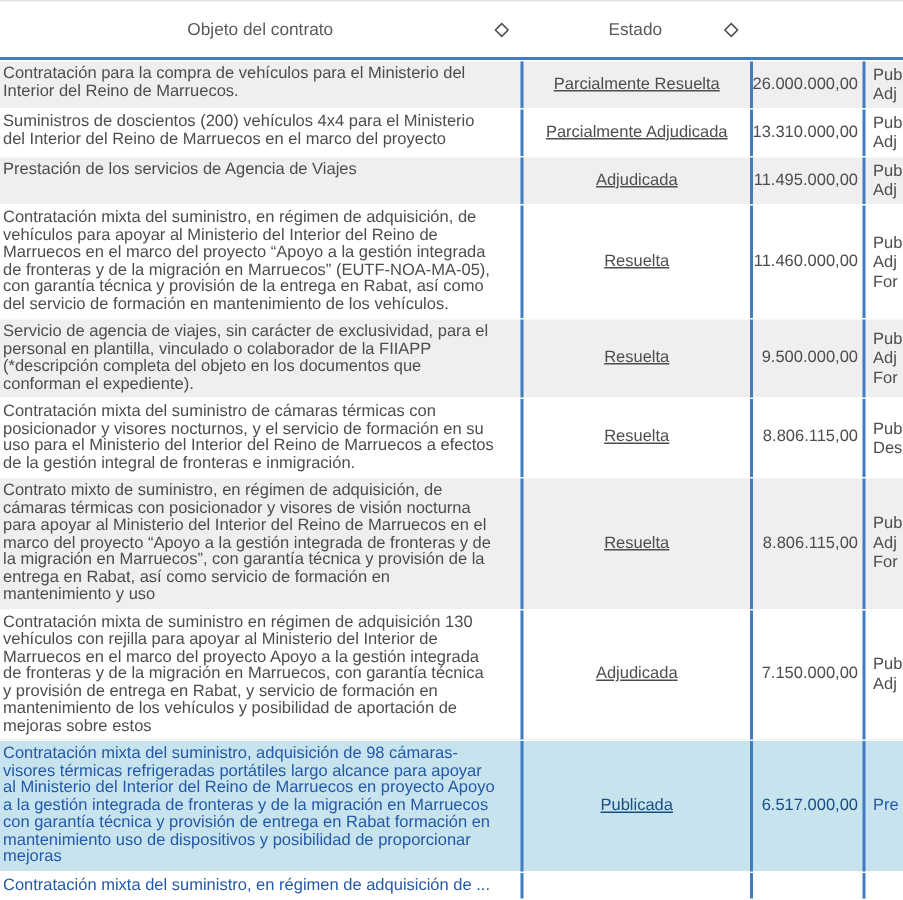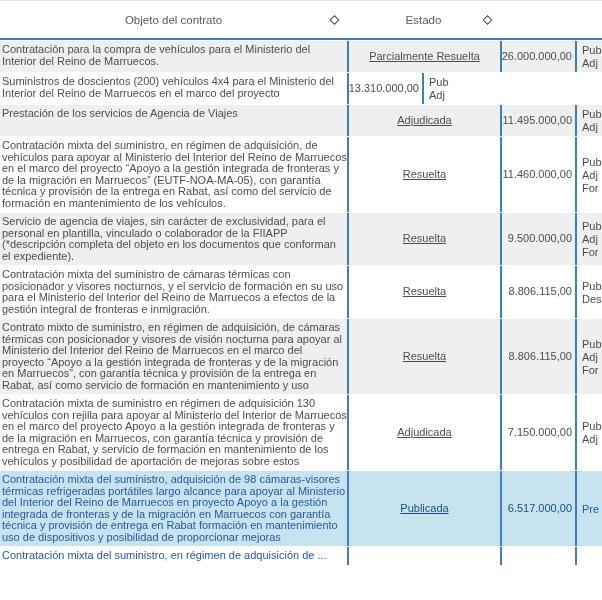--- a/index.html
+++ b/index.html
@@ -25,21 +25,21 @@
   .th-importe .sort-wrap{right:5px;top:auto;bottom:3px;transform:none;}
   .diamond{display:inline-block;width:5px;height:5px;border:1.3px solid #4a4a4a;transform:rotate(45deg);}
   .tri{display:block;width:0;height:0;border-left:4px solid transparent;border-right:4px solid transparent;}
   .tri-up{border-bottom:4.5px solid #3d3d3d;margin-bottom:1.5px;}
   .tri-down{border-top:4.5px solid #3d3d3d;}
   
   .row{display:flex;background:#ffffff;border-top:1px solid #ffffff;}
   .row.odd{background:#efefef;}
   .row.hl{background:#c7e4ee;}
   .cell{box-sizing:border-box;font-size:11px;line-height:11.5px;color:#4d4d4d;}
-  .cell-objeto{width:347px;padding:3px 0 3px 2px;}
+  .cell-objeto{width:347px;padding:3px 17px 3px 2px;}
   .cell-estado{
     width:153px;border-left:2px solid #3f7dc0;
     display:flex;align-items:center;justify-content:center;text-align:center;padding:3px 4px;text-decoration:underline;
   }
   .cell-importe{
     width:75px;border-left:2px solid #3f7dc0;
     display:flex;align-items:center;justify-content:flex-end;text-align:left;padding:3px 3px;
   }
   .cell-fases{
     width:67px;border-left:2px solid #3f7dc0;
@@ -70,20 +70,21 @@
         <div class="cell cell-objeto">Contratación para la compra de vehículos para el Ministerio del Interior del Reino de Marruecos.</div>
         <div class="cell cell-estado">Parcialmente Resuelta</div>
         <div class="cell cell-importe">26.000.000,00</div>
         <div class="cell cell-fases">
           <span class="fase">Pub</span>
           <span class="fase">Adj</span>
         </div>
       </div>
       <div class="row even">
         <div class="cell cell-objeto">Suministros de doscientos (200) vehículos 4x4 para el Ministerio del Interior del Reino de Marruecos en el marco del proyecto</div>
+        <div class="cell cell-estado">Parcialmente Adjudicada</div>
         <div class="cell cell-importe">13.310.000,00</div>
         <div class="cell cell-fases">
           <span class="fase">Pub</span>
           <span class="fase">Adj</span>
         </div>
       </div>
       <div class="row odd">
         <div class="cell cell-objeto">Prestación de los servicios de Agencia de Viajes</div>
         <div class="cell cell-estado">Adjudicada</div>
         <div class="cell cell-importe">11.495.000,00</div>

